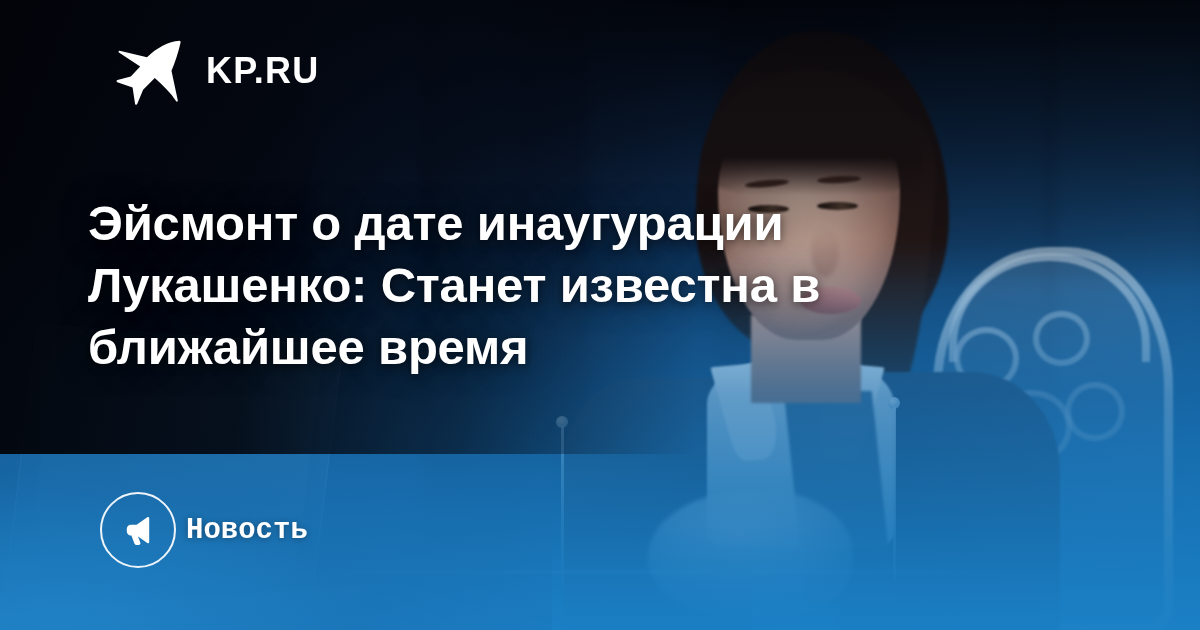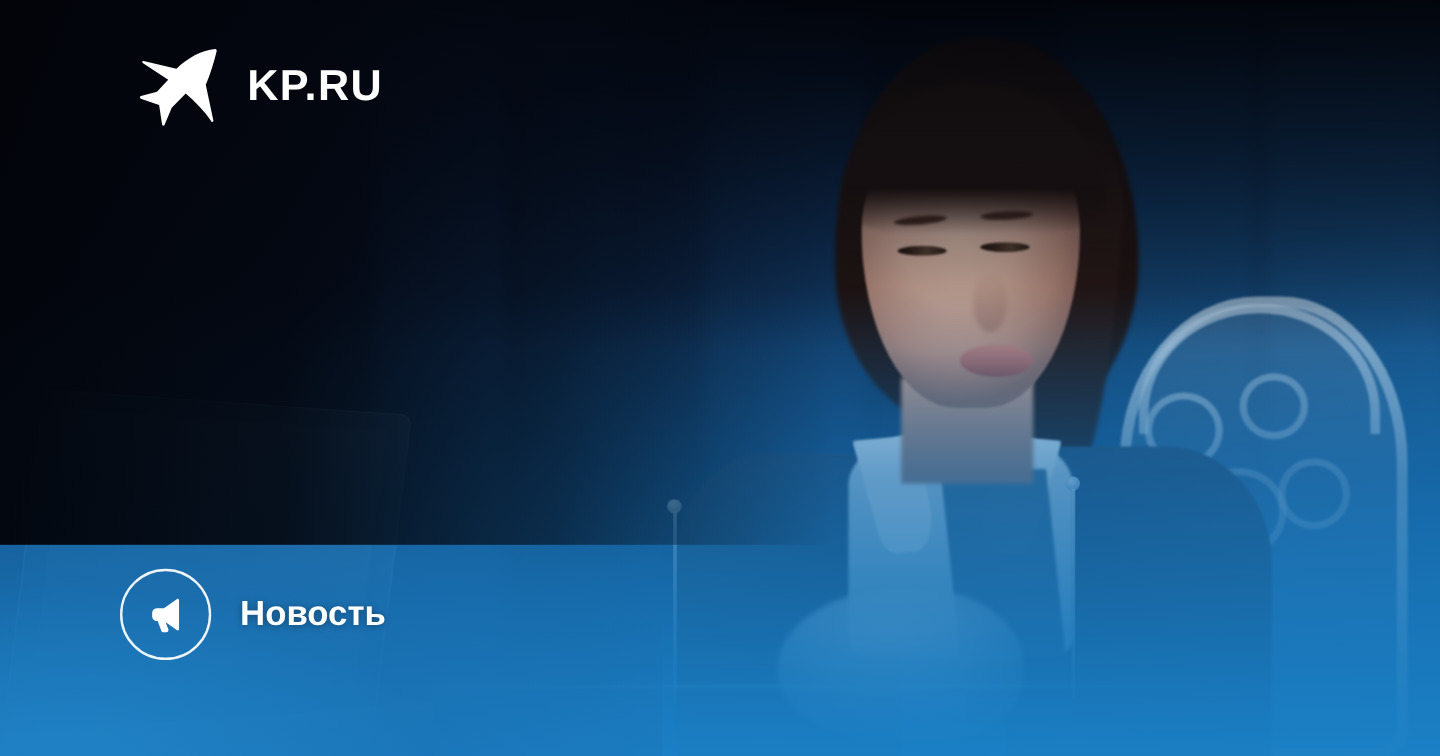--- a/index.html
+++ b/index.html
@@ -363,24 +363,25 @@
     font-size: 49px;
     font-weight: 700;
     line-height: 1.27;
     letter-spacing: -0.2px;
     text-shadow: 0 2px 10px rgba(0,0,0,.55), 0 0 34px rgba(0,0,0,.4);
   }
 
   .badge {
     position: absolute;
     left: 100px;
-    bottom: 80px;
+    bottom: 62px;
     display: flex;
     align-items: center;
-    gap: 24px;
+    gap: 10px;
+    font-family: Liberation Mono, monospace;
   }
   .badge-ring {
     width: 72px;
     height: 72px;
     border: 2px solid rgba(255,255,255,.92);
     border-radius: 50%;
     display: flex;
     align-items: center;
     justify-content: center;
     flex: 0 0 auto;
@@ -472,20 +473,21 @@
 
   <div class="fg">
 
     <div class="brand">
       <svg class="brand-bird" viewBox="0 0 100 100" aria-hidden="true">
         <path fill="#ffffff" d="M95 8 C80 9 63 18 50 31 L12 22 C10.6 21.7 9.8 23.5 11 24.3 L40.5 43.6 L27.5 57.5 L9 62.5 C7.4 62.9 7.3 65.1 8.8 65.6 L30 72.8 L33.4 95.5 C33.6 97.1 35.8 97.4 36.4 95.9 L44.6 76 L60.8 59.7 C72 69.5 83 80.5 90.5 92 C91.3 93.2 93.1 92.4 92.8 91 L84 49.5 C89 38 93.5 23.5 96.6 10.6 C96.9 9.3 96.2 7.9 95 8 Z"></path>
       </svg>
       <div class="brand-name">KP.RU</div>
     </div>
 
+    <h1 class="headline">Эйсмонт о дате инаугурации Лукашенко: Станет известна в ближайшее время</h1>
 
     <div class="badge">
       <div class="badge-ring">
         <svg width="40" height="40" viewBox="0 0 40 40" aria-hidden="true">
           <path fill="#ffffff" d="M31.2 8.3 C31.2 7.3 30.1 6.7 29.3 7.3 L18.6 14.8 L12.8 14.8 C10.6 14.8 8.8 16.6 8.8 18.8 L8.8 21.6 C8.8 23.8 10.6 25.6 12.8 25.6 L13.4 25.6 L16.4 33.6 C16.7 34.4 17.4 34.9 18.2 34.9 L20.6 34.9 C21.9 34.9 22.8 33.6 22.3 32.4 L19.6 25.6 L18.6 25.6 L29.3 33.1 C30.1 33.7 31.2 33.1 31.2 32.1 Z"></path>
         </svg>
       </div>
       <div class="badge-label">Новость</div>
     </div>
 

